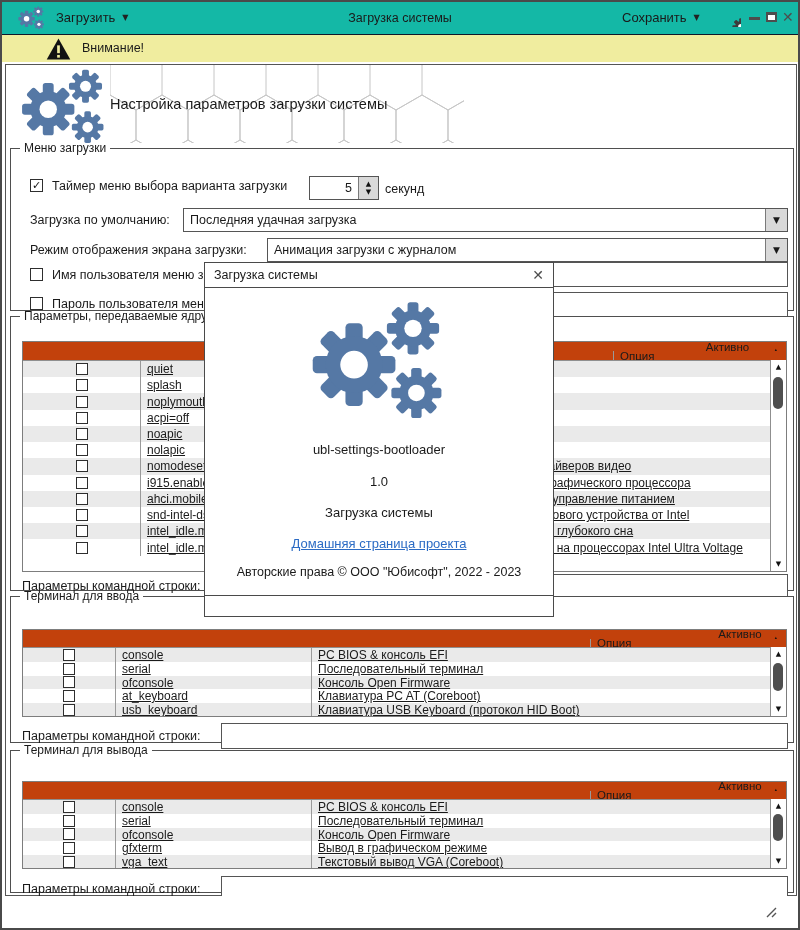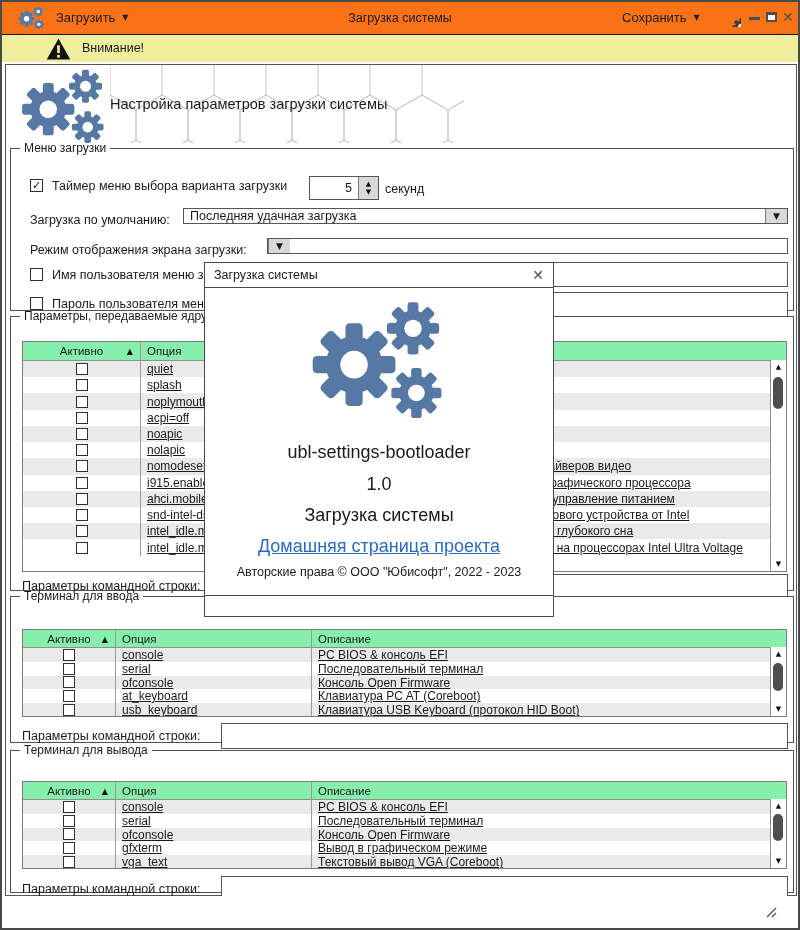--- a/index.html
+++ b/index.html
@@ -1,19 +1,19 @@
 <!DOCTYPE html>
 <html><head>
 <meta charset="utf-8">
 <style>
   body{margin:0;background:#888;font-family:"Liberation Sans",sans-serif;color:#1a1a1a;}
   .window{position:relative;width:800px;height:930px;box-sizing:border-box;border:2px solid #4a4a4a;background:#fff;overflow:hidden;font-size:12.5px;}
   .abs{position:absolute;}
   
-  .toolbar{left:0;top:0;right:0;height:32px;border-bottom:2px solid #0f172a;background:#f97316;padding-left:20px;}
+  .toolbar{left:0;top:0;right:0;height:32px;border-bottom:2px solid #0f172a;background:#14b8a6;padding-left:20px;}
   .tb-text{font-size:13px;white-space:nowrap;}
   .glyph{font-family:"DejaVu Sans",sans-serif;}
   .dd-arrow{font-size:8px;color:#222;}
   .tb-title{left:0;right:0;top:9px;text-align:center;font-size:12.5px;}
   .minbar{width:11px;height:3px;background:#4d4d4d;}
   .maxbox{width:11px;height:10px;box-sizing:border-box;border:2px solid #4d4d4d;border-top:3px solid #4d4d4d;background:#fff;}
   .wc-close{font-size:14px;color:#4d4d4d;line-height:1;}
   
   .banner{left:0;top:33px;right:0;height:27px;background:#f0ed9f;}
   .banner-text{left:80px;top:6px;font-size:12.5px;}
@@ -22,32 +22,32 @@
   
   .app-title{left:108px;top:94px;font-size:14.5px;}
   
   fieldset{position:absolute;left:8px;width:784px;box-sizing:border-box;border:1px solid #4f4f4f;margin:0;padding:0;background:#fff;}
   legend{font-size:12px;margin-left:9px;padding:0 4px;white-space:nowrap;}
   .lbl{position:absolute;white-space:nowrap;}
   
   .cb{position:absolute;width:13px;height:13px;box-sizing:border-box;border:1px solid #2e2e2e;background:#fff;display:flex;align-items:center;justify-content:center;font-size:11px;font-weight:bold;color:#111;}
   .cb-inline{position:static;width:12px;height:12px;flex:none;}
   
-  .combo{position:absolute;height:16px;box-sizing:border-box;border:1px solid #555;background:#fff;display:flex;align-items:center;}
+  .combo{position:absolute;height:24px;box-sizing:border-box;border:1px solid #555;background:#fff;display:flex;align-items:center;}
   .combo .val{flex:1;padding:0 6px;white-space:nowrap;overflow:hidden;font-size:12.5px;}
   .combo .ddbtn{width:21px;align-self:stretch;background:#d9d9d9;border-left:1px solid #7a7a7a;display:flex;align-items:center;justify-content:center;font-size:9px;color:#1a1a1a;}
   
   .spin{position:absolute;height:24px;box-sizing:border-box;border:1px solid #555;background:#fff;display:flex;}
   .spin .num{flex:1;display:flex;align-items:center;justify-content:flex-end;padding-right:6px;font-size:12.5px;}
   .spin .btns{width:19px;background:#d9d9d9;border-left:1px solid #7a7a7a;display:flex;flex-direction:column;align-items:center;justify-content:center;font-size:7px;line-height:8px;color:#111;}
   
   .txt{position:absolute;box-sizing:border-box;border:1px solid #555;background:#fff;font:inherit;padding:0 6px;}
   
   .tbl{position:absolute;box-sizing:border-box;border:1px solid #7d7d7d;background:#fff;overflow:hidden;}
-  .thead{display:flex;background:#86efac;border-bottom:1px solid #8f8f8f;align-items:flex-end;font-size:11.5px;}
+  .thead{display:flex;background:#c2410c;border-bottom:1px solid #8f8f8f;align-items:flex-end;font-size:11.5px;flex-direction:column;}
   .tbl-k .thead{height:18px;}
   .tbl-t .thead{height:17px;}
   .th,.td{height:100%;display:flex;align-items:center;box-sizing:border-box;overflow:hidden;white-space:nowrap;}
   .c2,.c3{border-left:1px solid #9a9a9a;padding-left:6px;}
   .c1{justify-content:center;position:relative;}
   .c3{flex:1;}
   .tbl-k .c1{width:117px;} .tbl-k .c2{width:173px;}
   .tbl-t .c1{width:92px;}  .tbl-t .c2{width:196px;}
   .sort{position:absolute;right:7px;top:5px;font-size:8px;color:#111;}
   .tr{display:flex;align-items:center;font-size:12px;text-decoration:underline;}
@@ -57,21 +57,21 @@
   
   .vscroll{position:absolute;right:0;width:16px;bottom:0;background:#fff;border-left:1px solid #8f8f8f;box-sizing:border-box;}
   .tbl-k .vscroll{top:18px;} .tbl-t .vscroll{top:17px;}
   .sarrow{position:absolute;left:0;right:0;text-align:center;font-size:7px;color:#111;}
   .s-up{top:3px;} .s-down{bottom:3px;}
   .thumb{position:absolute;left:2px;width:10px;background:#4f4f4f;border-radius:5px;}
   
   .dialog{left:202px;top:260px;width:350px;height:355px;box-sizing:border-box;border:1px solid #4a4a4a;background:#fff;z-index:10;}
   .dlg-title{height:24px;border-bottom:1px solid #4a4a4a;display:flex;align-items:center;padding:0 9px;font-size:12.5px;background:#fff;}
   .dlg-close{margin-left:auto;font-size:14px;color:#4d4d4d;line-height:1;}
-  .dlg-text{position:absolute;left:0;width:100%;text-align:center;font-size:18px;}
+  .dlg-text{position:absolute;left:0;width:100%;text-align:center;font-size:13px;}
   .dlg-sep{position:absolute;left:0;right:0;top:332px;border-top:1px solid #4a4a4a;}
   .link{color:#2b6bc4;text-decoration:underline;}
   
   .statusbar{left:0;right:0;top:894px;bottom:0;background:#fff;}
 </style>
 </head>
 <body>
 
 <svg width="0" height="0" style="position:absolute">
   <defs>
@@ -157,20 +157,21 @@
     <div class="lbl" style="left:374px;top:27px">секунд</div>
 
     <div class="lbl" style="left:19px;top:58px">Загрузка по умолчанию:</div>
     <div class="combo" style="left:172px;top:53px;width:605px">
       <span class="val">Последняя удачная загрузка</span>
       <span class="ddbtn glyph">▼</span>
     </div>
 
     <div class="lbl" style="left:19px;top:88px">Режим отображения экрана загрузки:</div>
     <div class="combo" style="left:256px;top:83px;width:521px">
+      <span class="val">Анимация загрузки с журналом</span>
       <span class="ddbtn glyph">▼</span>
     </div>
 
     <span class="cb" style="left:19px;top:113px"></span>
     <div class="lbl" style="left:41px;top:113px">Имя пользователя меню загрузки:</div>
     <input class="txt" style="left: 273px; top: 107px; width: 504px; height: 25px;" value="">
 
     <span class="cb" style="left:19px;top:142px"></span>
     <div class="lbl" style="left:41px;top:142px">Пароль пользователя меню загрузки:</div>
     <input class="txt" style="left: 273px; top: 137px; width: 504px; height: 25px;" value="">

